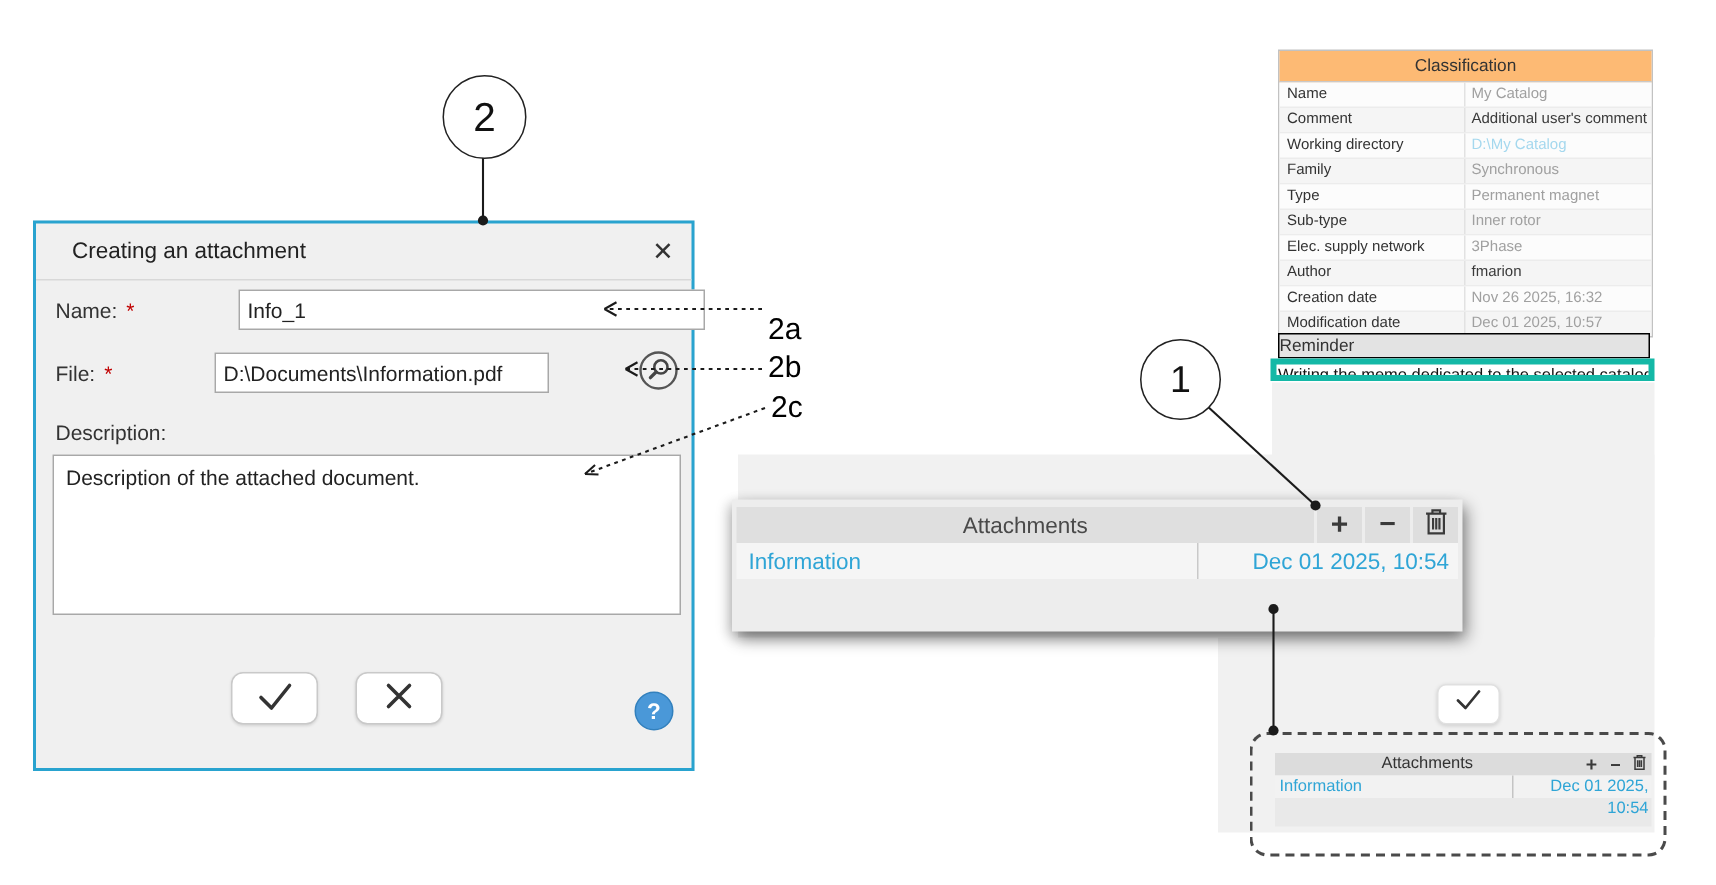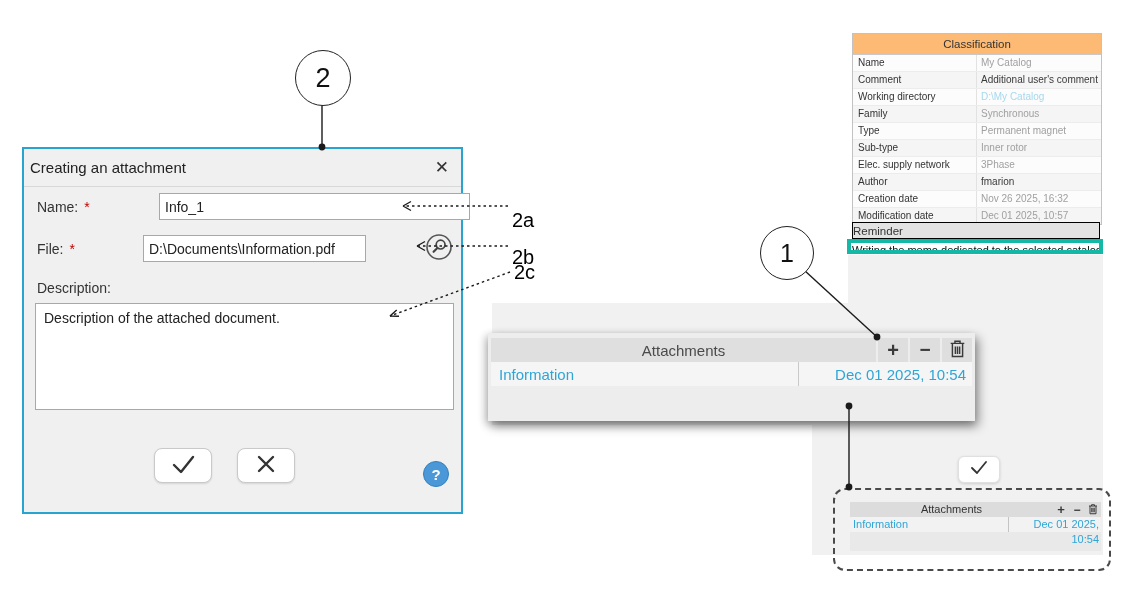--- a/index.html
+++ b/index.html
@@ -6,21 +6,21 @@
   .stage{position:relative;width:1144px;height:590px;background:#ffffff;overflow:hidden;
          font-family:"Liberation Sans",sans-serif;color:#222;}
 
   
   .backdrop{position:absolute;background:#f1f1f1;z-index:0;}
 
   
   .dialog{position:absolute;left:22px;top:147px;width:441px;height:367px;box-sizing:border-box;
           border:2.5px solid #29a3cf;background:#f0f0f0;z-index:2;}
   .dlg-titlebar{position:absolute;left:0;top:0;right:0;height:37px;border-bottom:1px solid #d8d8d8;}
-  .dlg-title{position:absolute;left:6px;top:0;line-height:37px;font-size:15px;color:#222;}
+  .dlg-title{position:absolute;left:24px;top:0;line-height:37px;font-size:15px;color:#222;}
   .dlg-close{position:absolute;right:12px;top:0;line-height:37px;font-size:17px;color:#333;cursor:pointer;}
   .dlg-label{position:absolute;font-size:14px;color:#333;}
   .req{color:#c00000;font-size:14px;margin-left:6px;}
   .dlg-input{position:absolute;box-sizing:border-box;height:27px;border:1px solid #a8a8a8;background:#fff;
              font-family:"Liberation Sans",sans-serif;font-size:14px;color:#222;padding:0 5px;}
   .dlg-textarea{position:absolute;left:11px;top:154px;width:419px;height:107px;box-sizing:border-box;
                 border:1px solid #a8a8a8;background:#fff;font-family:"Liberation Sans",sans-serif;
                 font-size:14px;color:#222;padding:6px 8px;resize:none;}
   .lens-btn{position:absolute;left:401px;top:84px;width:28px;height:28px;background:transparent;border:none;
             padding:0;cursor:pointer;}
@@ -144,21 +144,21 @@
       </div>
   </div>
 
   <div class="callout-circle co2">
       <span>2</span>
     </div>
   <div class="callout-circle co1">
       <span>1</span>
     </div>
   <span class="callout-label" style="left:512px;top:193px;margin-top:16px;">2a</span>
-  <span class="callout-label" style="left:512px;top:234px;margin-top:12px;">2b</span>
+  <span class="callout-label" style="left:512px;top:234px;">2b</span>
   <span class="callout-label" style="left:514px;top:261px;">2c</span>
 
   <div class="cls-table">
     <div class="cls-header">Classification</div>
     <div class="cls-row">
         <span class="cls-label">Name</span>
         <span class="cls-value">My Catalog</span>
       </div>
     <div class="cls-row">
         <span class="cls-label">Comment</span>

